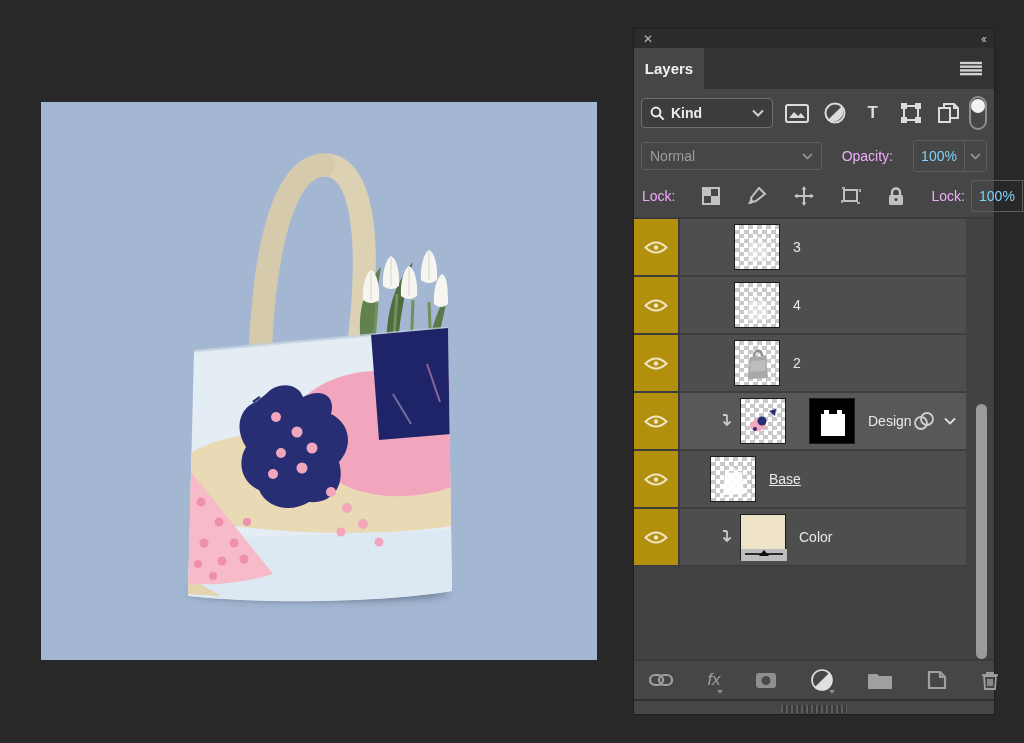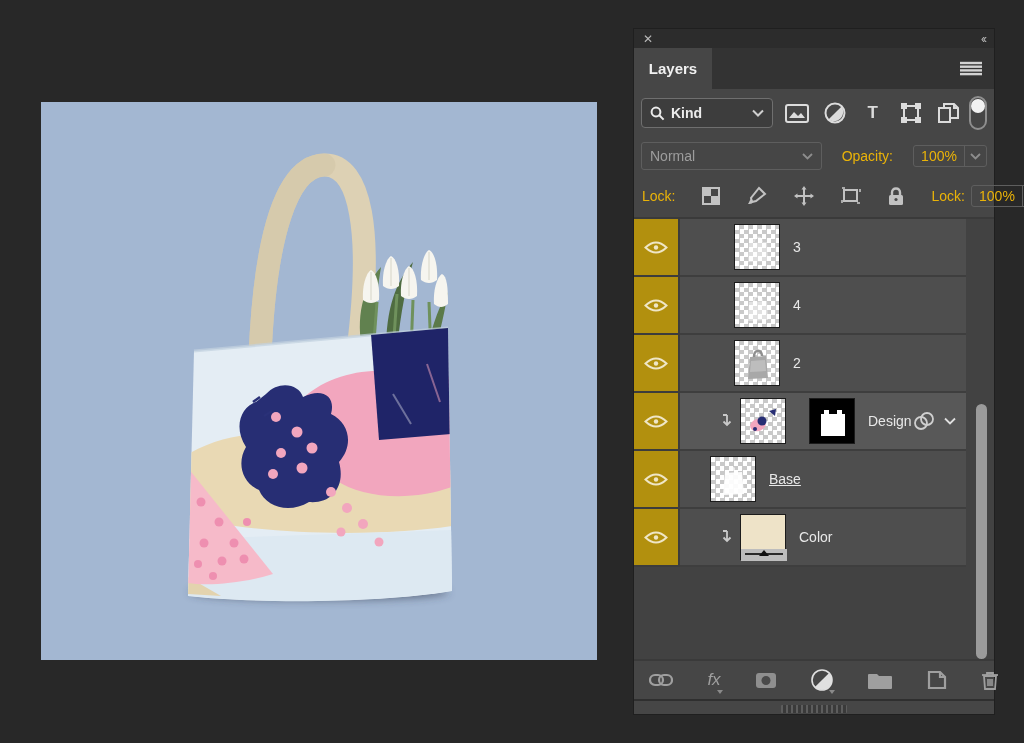--- a/index.html
+++ b/index.html
@@ -9,36 +9,36 @@
 
   
   .canvas { position:absolute; left:41px; top:102px; width:556px; height:558px; background:#a3b7d2; }
   .canvas svg { display:block; }
 
   
   .panel { position:absolute; left:633px; top:28px; width:362px; height:687px; background:#464646; border:1px solid #1f1f1f; display:flex; flex-direction:column; }
   .topbar { height:19px; background:#2c2c2c; display:flex; align-items:center; justify-content:space-between; padding:0 9px; flex:0 0 auto; }
   .topbar .glyph { color:#b9b9b9; font-size:12px; line-height:1; cursor:pointer; letter-spacing:-2px; }
   .tabrow { height:41px; background:#333333; display:flex; align-items:stretch; flex:0 0 auto; position:relative; }
-  .tab { width:78px; background:#464646; color:#f1f1f1; font-size:15px; font-weight:bold; display:flex; align-items:center; justify-content:center; }
+  .tab { width:70px; background:#464646; color:#f1f1f1; font-size:15px; font-weight:bold; display:flex; align-items:center; justify-content:center; }
   .panel-menu { position:absolute; right:12px; top:13px; cursor:pointer; }
 
   .filter-row { height:48px; display:flex; align-items:center; padding:0 7px; flex:0 0 auto; }
   .kind-select { width:138px; height:30px; background:#3d3d3d; border:1px solid #6f6f6f; border-radius:4px; display:flex; align-items:center; padding:8px 8px; color:#ececec; font-size:14px; font-weight:bold; cursor:pointer; }
   .kind-select .lbl { margin-left:6px; flex:1; }
   .filter-icons { display:flex; align-items:center; margin-left:12px; gap:14px; }
   .ficon { width:24px; height:24px; display:flex; align-items:center; justify-content:center; cursor:pointer; color:#dcdcdc; font-size:17px; font-weight:bold; }
   .toggle { width:19px; height:34px; border:2px solid #8f8f8f; border-radius:10px; margin-left:8px; position:relative; cursor:pointer; }
   .toggle .ball { position:absolute; left:50%; top:1px; transform:translateX(-50%); width:14px; height:14px; border-radius:50%; background:#f2f2f2; }
 
   .blend-row { height:38px; display:flex; align-items:center; padding:0 7px; gap:20px; flex:0 0 auto; }
   .mode-select { width:198px; height:28px; border:1px solid #5e5e5e; border-radius:3px; display:flex; align-items:center; padding:0 8px; color:#9d9d9d; font-size:14px; cursor:default; }
   .mode-select .lbl { flex:1; }
-  .dim-label { color:#eab308; font-size:14px; }
-  .val-field { height:22px; border:1px solid #5e5e5e; border-radius:3px; display:flex; align-items:stretch; color:#eab308; font-size:14px; cursor:default; }
+  .dim-label { color:#f0abfc; font-size:14px; }
+  .val-field { height:32px; border:1px solid #5e5e5e; border-radius:3px; display:flex; align-items:stretch; color:#7dd3fc; font-size:14px; cursor:default; }
   .val-field .v { width:50px; display:flex; align-items:center; justify-content:center; }
   .val-field .c { width:22px; border-left:1px solid #5e5e5e; display:flex; align-items:center; justify-content:center; }
 
   .lock-row { height:42px; display:flex; align-items:center; padding:0 8px; gap:27px; flex:0 0 auto; }
   .lock-row .licon { width:20px; height:20px; display:flex; align-items:center; justify-content:center; cursor:pointer; }
   .lock-row .fill-group { margin-left:auto; display:flex; align-items:center; gap:6px; }
   .hdiv { height:2px; background:#3a3a3a; flex:0 0 auto; }
 
   
   .list { position:relative; flex:0 0 auto; height:440px; background:#424242; }

